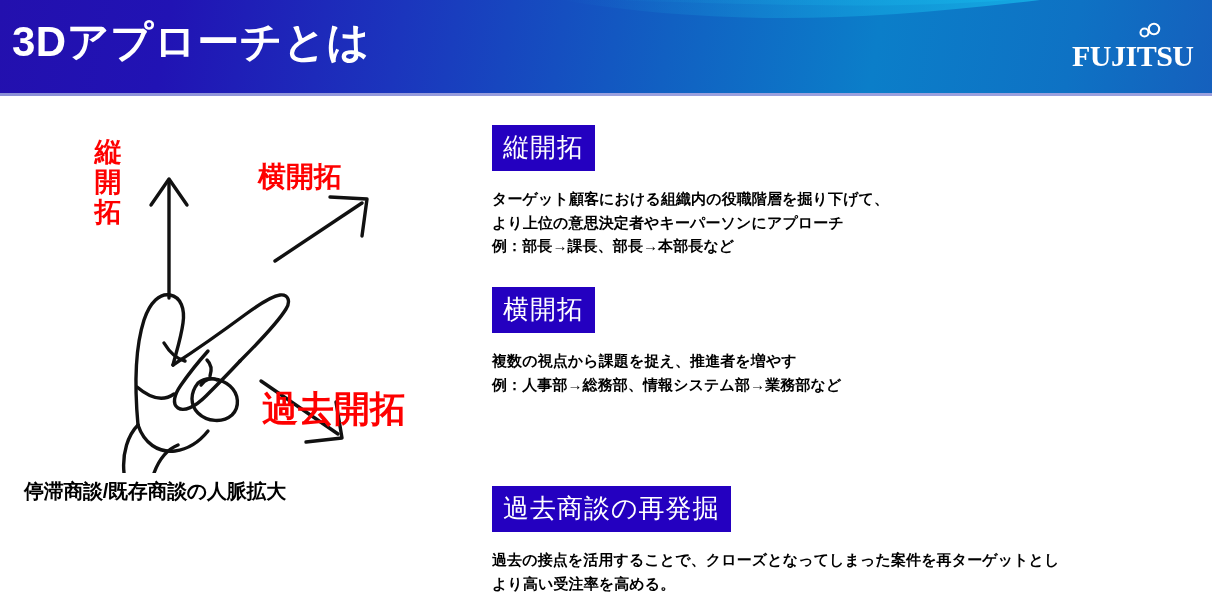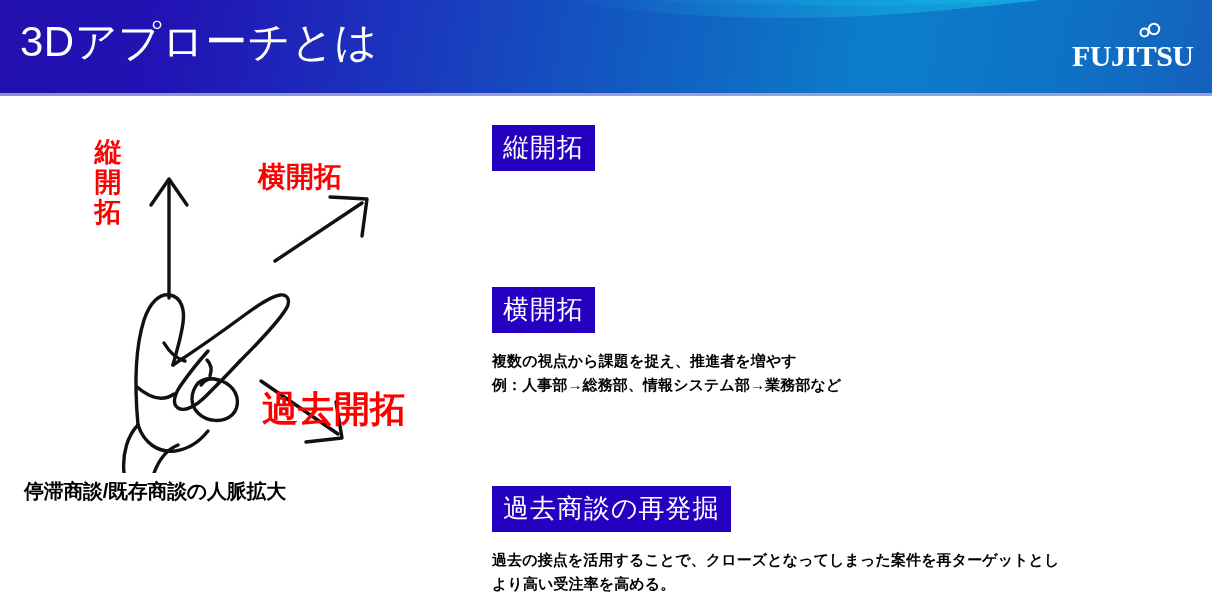--- a/index.html
+++ b/index.html
@@ -46,24 +46,24 @@
   #header-divider {
     position: absolute;
     left: 0;
     top: 93px;
     width: 1212px;
     height: 3px;
     background: linear-gradient(90deg, #8a8fd6 0%, #9aa0de 50%, #9aa0de 100%);
   }
   #slide-title {
     position: absolute;
-    left: 20px;
+    left: 12px;
     top: 14px;
     font-size: 42px;
-    font-weight: normal;
+    font-weight: bold;
     color: #ffffff;
     letter-spacing: 0.5px;
     line-height: 56px;
     white-space: nowrap;
   }
   #logo {
     position: absolute;
     right: 18px;
     top: 22px;
     width: 124px;
@@ -255,20 +255,25 @@
     <div class="red-label" id="label-horizontal">横開拓</div>
     <div class="red-label" id="label-past">過去開拓</div>
 
     <div id="left-caption">停滞商談/既存商談の人脈拡大</div>
   </div>
 
   <div id="right-col">
 
     <div class="section" id="section-0">
       <div class="section-badge">縦開拓</div>
+      <div class="section-body">
+        <span class="line">ターゲット顧客における組織内の役職階層を掘り下げて、</span>
+        <span class="line">より上位の意思決定者やキーパーソンにアプローチ</span>
+        <span class="line">例：部長→課長、部長→本部長など</span>
+      </div>
     </div>
 
     <div class="section" id="section-1">
       <div class="section-badge">横開拓</div>
       <div class="section-body">
         <span class="line">複数の視点から課題を捉え、推進者を増やす</span>
         <span class="line">例：人事部→総務部、情報システム部→業務部など</span>
       </div>
     </div>
 

